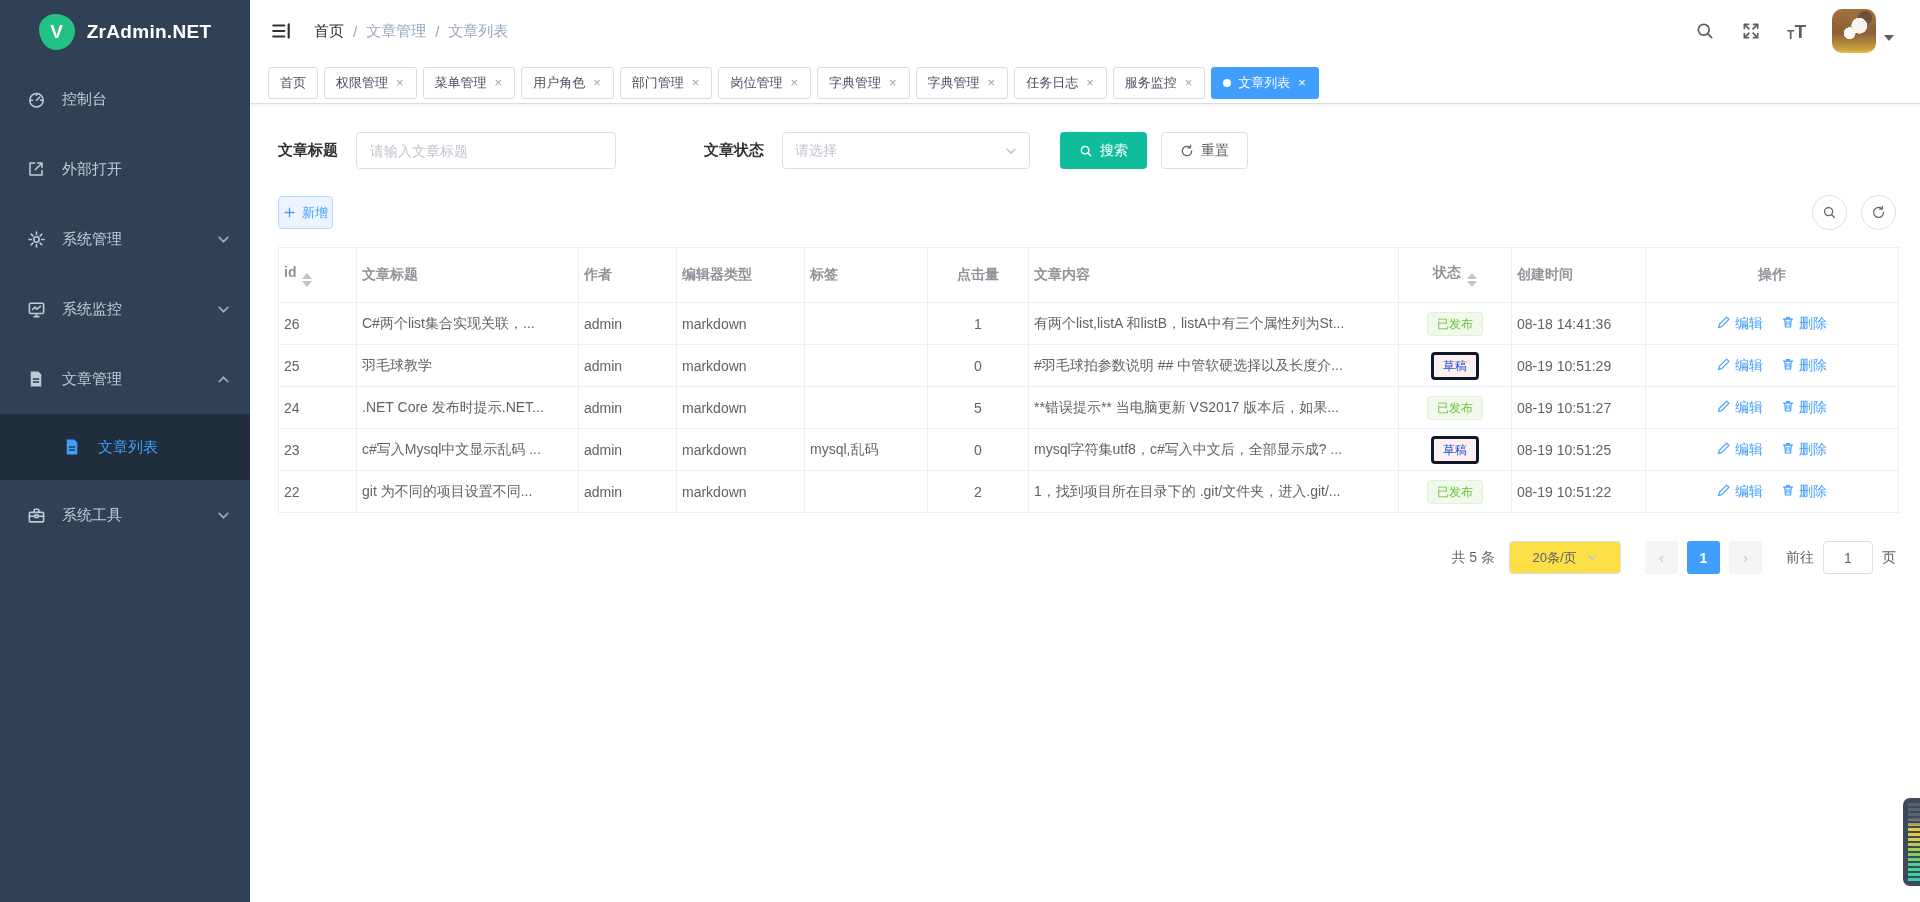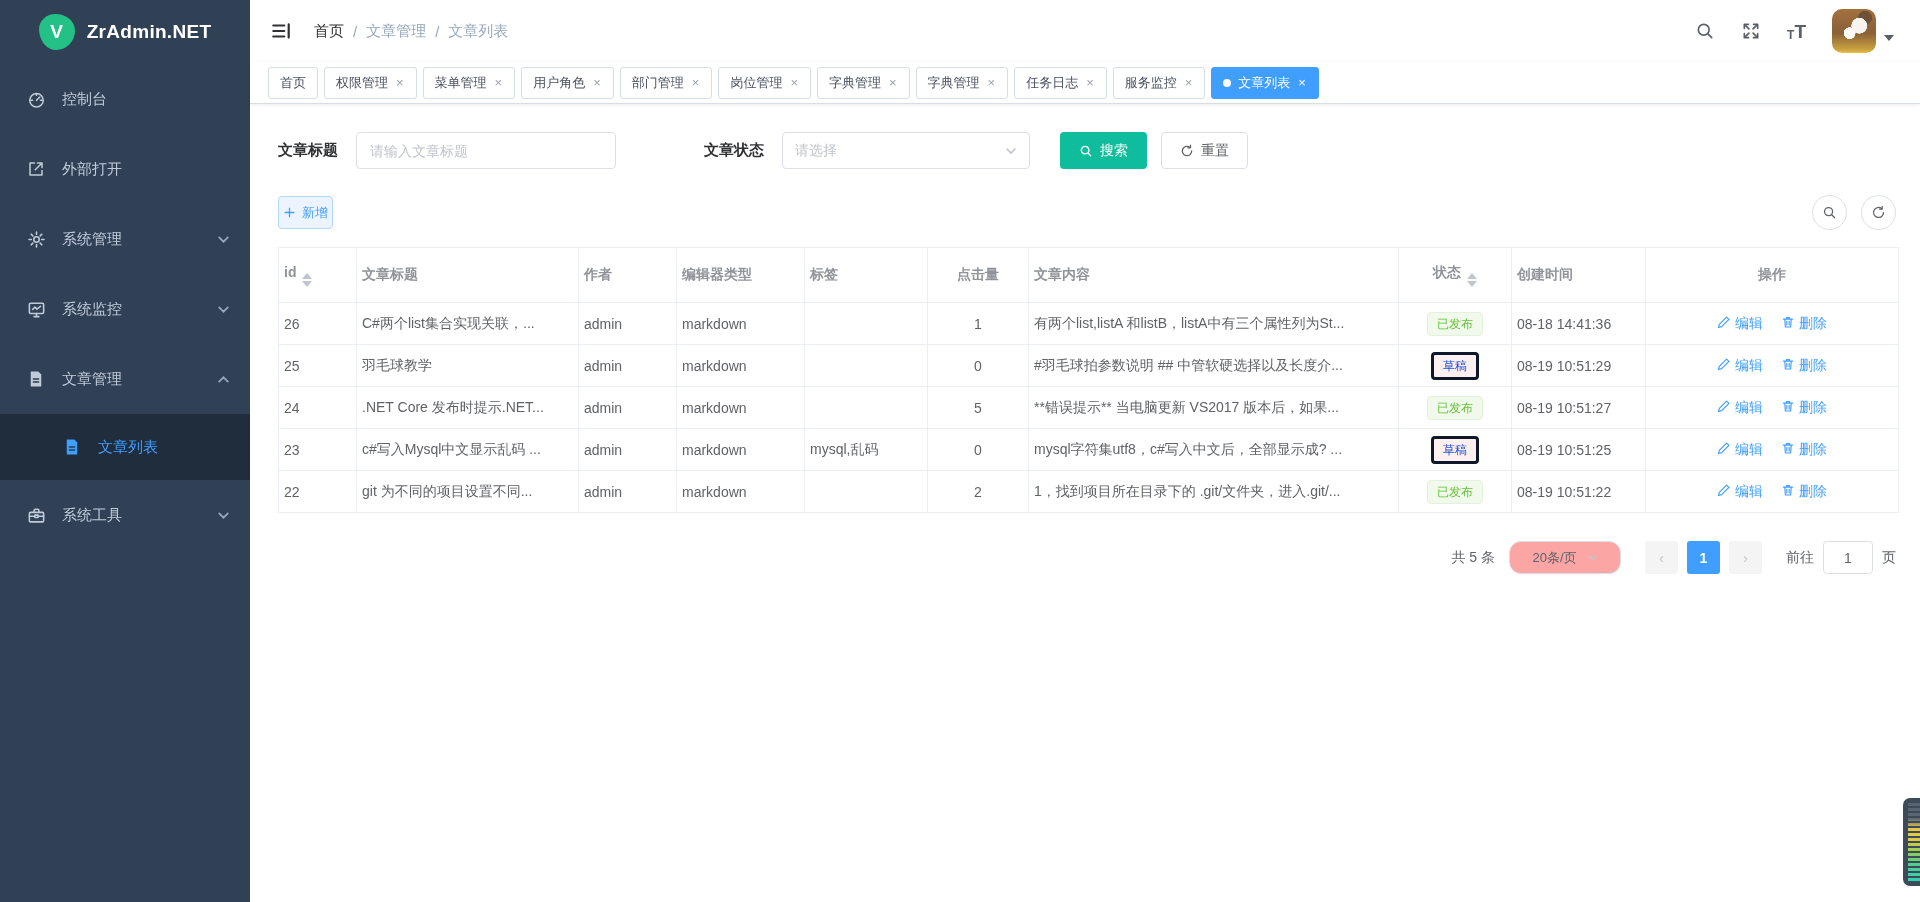--- a/index.html
+++ b/index.html
@@ -83,21 +83,21 @@
   .sort-wrap { display:inline-flex; flex-direction:column; gap:2px; margin-left:6px; vertical-align:-2px; cursor:pointer; }
   .sort-up { width:0; height:0; border-left:5px solid transparent; border-right:5px solid transparent; border-bottom:6px solid #c0c4cc; }
   .sort-down { width:0; height:0; border-left:5px solid transparent; border-right:5px solid transparent; border-top:6px solid #c0c4cc; }
   .badge { display:inline-block; padding:5px 9px; border-radius:4px; font-size:12px; line-height:1; }
   .badge.published { background:#f0f9eb; color:#67c23a; border:1px solid #e1f3d8; }
   .badge.draft { background:#fef0f0; color:#1d4ed8; border:3px solid #0f172a; }
   .action-link { color:#409eff; display:inline-flex; align-items:center; gap:4px; cursor:pointer; margin:0 9px; font-size:14px; }
   
   .pagination { display:flex; align-items:center; justify-content:flex-end; gap:14px;
     padding:28px 24px 0 0; font-size:14px; color:#606266; }
-  .size-select { width:112px; height:33px; border:1px solid #dcdfe6; border-radius:12px; background:#fca5a5;
+  .size-select { width:112px; height:33px; border:1px solid #dcdfe6; border-radius:4px; background:#fde047;
     display:flex; align-items:center; justify-content:center; gap:10px; font-size:13px; color:#606266; cursor:pointer; }
   .pg-group { display:flex; align-items:center; gap:9px; margin:0 10px; }
   .page-btn { width:33px; height:33px; border-radius:3px; background:#f4f4f5; color:#c0c4cc;
     display:flex; align-items:center; justify-content:center; font-size:15px; cursor:pointer; }
   .page-num { width:33px; height:33px; border-radius:3px; background:#409eff; color:#fff; font-weight:bold;
     display:flex; align-items:center; justify-content:center; cursor:pointer; }
   .goto-wrap { display:flex; align-items:center; gap:9px; }
   .goto-input { width:50px; height:33px; border:1px solid #dcdfe6; border-radius:4px; text-align:center;
     font-size:14px; color:#606266; outline:none; font-family:"Liberation Sans",sans-serif; }
   

